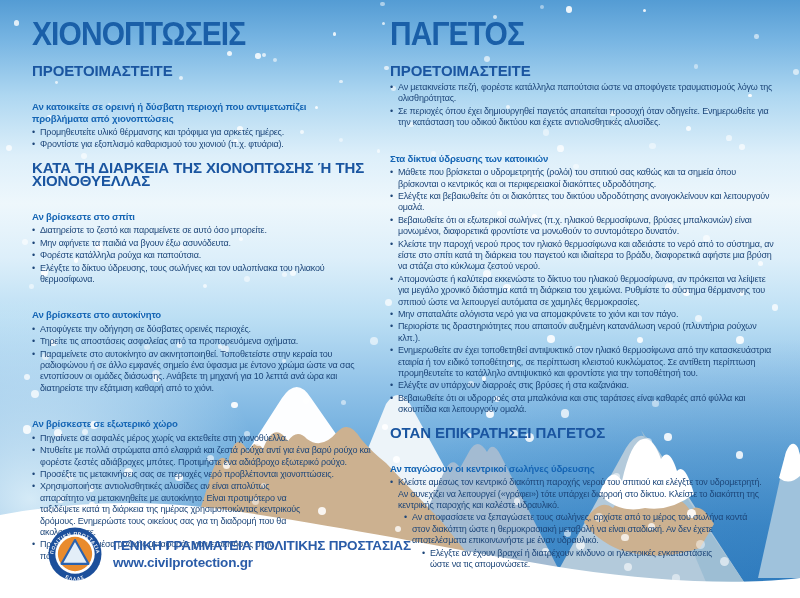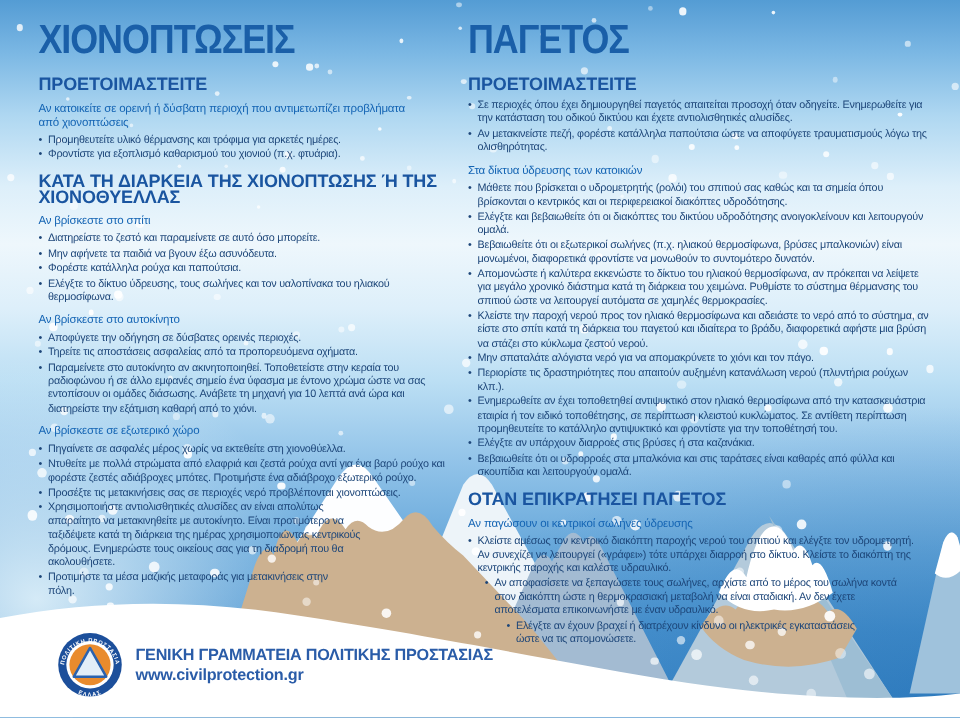--- a/index.html
+++ b/index.html
@@ -21,21 +21,21 @@
   .col{position:absolute;top:14px;z-index:3;}
   .col-left{left:32px;width:348px;}
   .col-right{left:390px;width:388px;}
 
   .title{
     margin:0 0 12px 0;font-size:34px;line-height:38px;font-weight:bold;
     color:var(--c-title,#1a5fa8);letter-spacing:-1px;transform:scaleX(.88);transform-origin:left;
   }
   .h-section{margin:10px 0 5px 0;font-size:15px;line-height:13px;font-weight:bold;
     color:var(--c-section_header,#1a5fa8);letter-spacing:-.1px;}
-  .h-sub{margin:8px 0 3px 0;font-size:9.6px;line-height:11.5px;font-weight:normal;
+  .h-sub{margin:24px 0 3px 0;font-size:9.6px;line-height:11.5px;font-weight:bold;
     color:var(--c-subhead,#1565b4);letter-spacing:-.15px;}
   .lead{max-width:322px;}
   .bullets{margin:0 0 2px 0;padding:0;list-style:none;}
   .bullets li{
     position:relative;padding-left:8px;margin:0 0 1px 0;
     font-size:9px;line-height:11.4px;color:var(--c-body,#1d4679);letter-spacing:-.2px;
   }
   .bullets li::before{content:"\2022";position:absolute;left:0;top:0;}
 
   .outdoor li:nth-child(2){max-width:332px;}
@@ -284,31 +284,31 @@
         <li>Χρησιμοποιήστε αντιολισθητικές αλυσίδες αν είναι απολύτως απαραίτητο να μετακινηθείτε με αυτοκίνητο. Είναι προτιμότερο να ταξιδέψετε κατά τη διάρκεια της ημέρας χρησιμοποιώντας κεντρικούς δρόμους. Ενημερώστε τους οικείους σας για τη διαδρομή που θα ακολουθήσετε.</li>
         <li>Προτιμήστε τα μέσα μαζικής μεταφοράς για μετακινήσεις στην πόλη.</li>
       </ul>
   </div>
 
   <div class="col col-right">
     <h1 class="title">ΠΑΓΕΤΟΣ</h1>
 
     <h2 class="h-section">ΠΡΟΕΤΟΙΜΑΣΤΕΙΤΕ</h2>
     <ul class="bullets">
+        <li>Αν μετακινείστε πεζή, φορέστε κατάλληλα παπούτσια ώστε να αποφύγετε τραυματισμούς λόγω της ολισθηρότητας.</li>
         <li>Σε περιοχές όπου έχει δημιουργηθεί παγετός απαιτείται προσοχή όταν οδηγείτε. Ενημερωθείτε για την κατάσταση του οδικού δικτύου και έχετε αντιολισθητικές αλυσίδες.</li>
-        <li>Αν μετακινείστε πεζή, φορέστε κατάλληλα παπούτσια ώστε να αποφύγετε τραυματισμούς λόγω της ολισθηρότητας.</li>
       </ul>
 
     <h3 class="h-sub">Στα δίκτυα ύδρευσης των κατοικιών</h3>
     <ul class="bullets">
         <li>Μάθετε που βρίσκεται ο υδρομετρητής (ρολόι) του σπιτιού σας καθώς και τα σημεία όπου βρίσκονται ο κεντρικός και οι περιφερειακοί διακόπτες υδροδότησης.</li>
         <li>Ελέγξτε και βεβαιωθείτε ότι οι διακόπτες του δικτύου υδροδότησης ανοιγοκλείνουν και λειτουργούν ομαλά.</li>
         <li>Βεβαιωθείτε ότι οι εξωτερικοί σωλήνες (π.χ. ηλιακού θερμοσίφωνα, βρύσες μπαλκονιών) είναι μονωμένοι, διαφορετικά φροντίστε να μονωθούν το συντομότερο δυνατόν.</li>
+        <li>Κλείστε την παροχή νερού προς τον ηλιακό θερμοσίφωνα και αδειάστε το νερό από το σύστημα, αν είστε στο σπίτι κατά τη διάρκεια του παγετού και ιδιαίτερα το βράδυ, διαφορετικά αφήστε μια βρύση να στάζει στο κύκλωμα ζεστού νερού.</li>
         <li>Απομονώστε ή καλύτερα εκκενώστε το δίκτυο του ηλιακού θερμοσίφωνα, αν πρόκειται να λείψετε για μεγάλο χρονικό διάστημα κατά τη διάρκεια του χειμώνα. Ρυθμίστε το σύστημα θέρμανσης του σπιτιού ώστε να λειτουργεί αυτόματα σε χαμηλές θερμοκρασίες.</li>
-        <li>Κλείστε την παροχή νερού προς τον ηλιακό θερμοσίφωνα και αδειάστε το νερό από το σύστημα, αν είστε στο σπίτι κατά τη διάρκεια του παγετού και ιδιαίτερα το βράδυ, διαφορετικά αφήστε μια βρύση να στάζει στο κύκλωμα ζεστού νερού.</li>
         <li>Μην σπαταλάτε αλόγιστα νερό για να απομακρύνετε το χιόνι και τον πάγο.</li>
         <li>Περιορίστε τις δραστηριότητες που απαιτούν αυξημένη κατανάλωση νερού (πλυντήρια ρούχων κλπ.).</li>
         <li>Ενημερωθείτε αν έχει τοποθετηθεί αντιψυκτικό στον ηλιακό θερμοσίφωνα από την κατασκευάστρια εταιρία ή τον ειδικό τοποθέτησης, σε περίπτωση κλειστού κυκλώματος. Σε αντίθετη περίπτωση προμηθευτείτε το κατάλληλο αντιψυκτικό και φροντίστε για την τοποθέτησή του.</li>
         <li>Ελέγξτε αν υπάρχουν διαρροές στις βρύσες ή στα καζανάκια.</li>
         <li>Βεβαιωθείτε ότι οι υδρορροές στα μπαλκόνια και στις ταράτσες είναι καθαρές από φύλλα και σκουπίδια και λειτουργούν ομαλά.</li>
       </ul>
 
     <h2 class="h-section">ΟΤΑΝ ΕΠΙΚΡΑΤΗΣΕΙ ΠΑΓΕΤΟΣ</h2>
     <h3 class="h-sub">Αν παγώσουν οι κεντρικοί σωλήνες ύδρευσης</h3>
     <ul class="bullets frozen">

